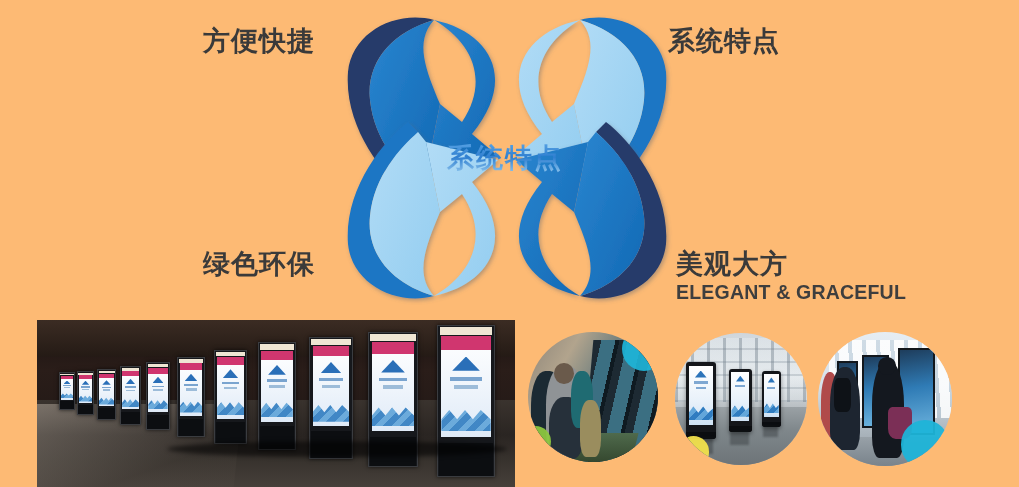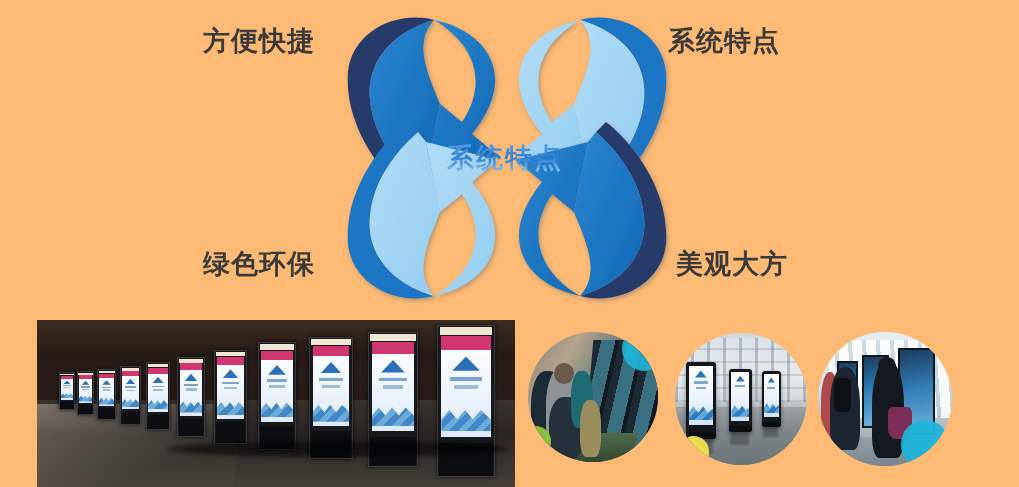--- a/index.html
+++ b/index.html
@@ -285,20 +285,21 @@
   <div class="feature left-aligned" id="feat-tr">
     <span class="cn">系统特点</span>
   </div>
 
   <div class="feature right-aligned" id="feat-bl">
     <span class="cn">绿色环保</span>
   </div>
 
   <div class="feature left-aligned" id="feat-br">
     <span class="cn">美观大方</span>
+    <span class="en">ELEGANT &amp; GRACEFUL</span>
   </div>
 
   <div id="diagram">
     <svg width="370" height="300" viewBox="0 0 370 300" xmlns="http://www.w3.org/2000/svg">
       <defs>
         <linearGradient id="gMid" x1="0" y1="0" x2="1" y2="1">
           <stop offset="0%" stop-color="#2a86d0"></stop>
           <stop offset="100%" stop-color="#1268b4"></stop>
         </linearGradient>
         <linearGradient id="gLight" x1="0" y1="0" x2="1" y2="1">

